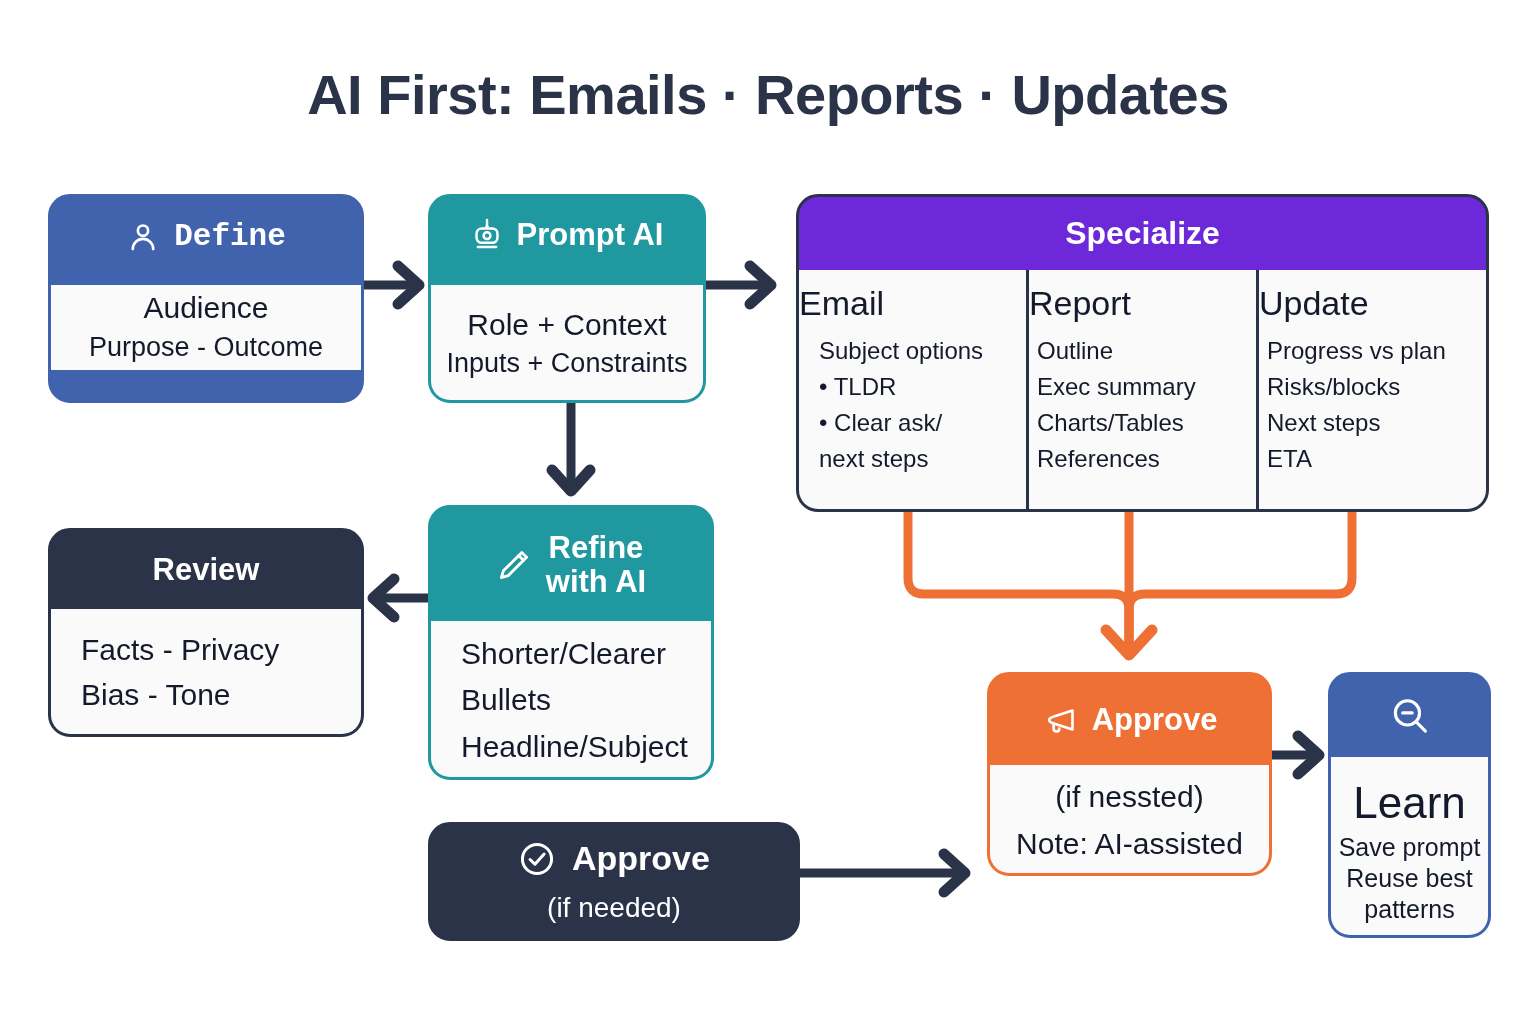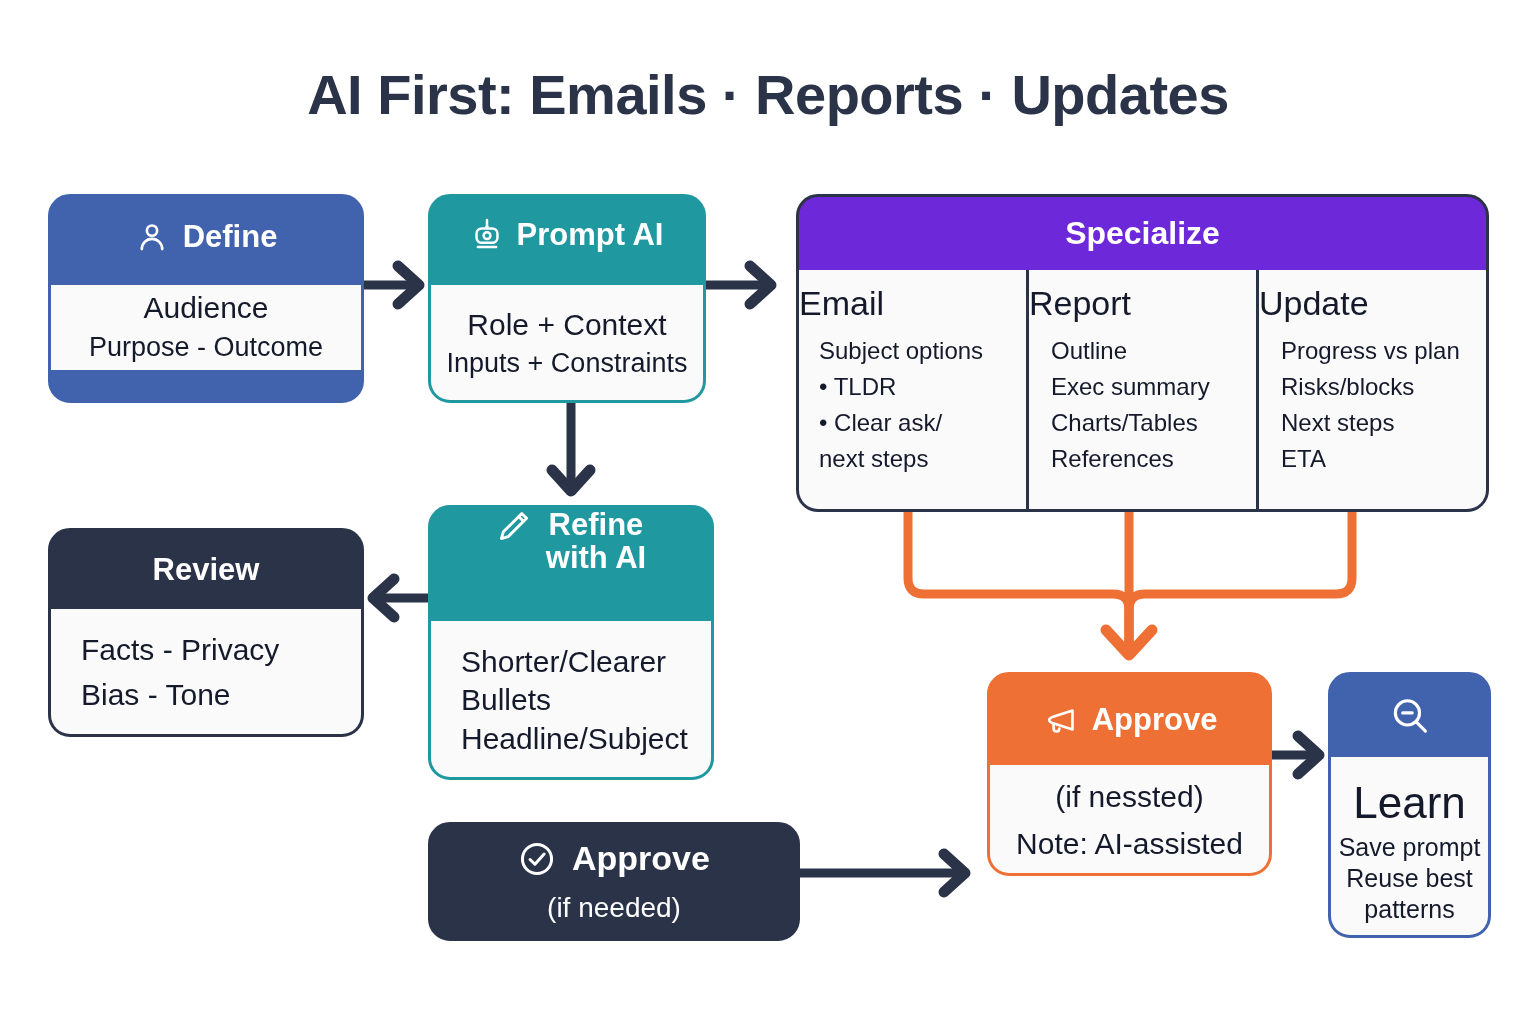--- a/index.html
+++ b/index.html
@@ -46,35 +46,35 @@
   .card .body .l1{font-size:30px;line-height:1.22;}
   .card .body .l2{font-size:27px;line-height:1.25;}
 
   .blue   {background:#4163ae;border:3px solid #4163ae;}
   .teal   {background:#1f98a0;border:3px solid #1f98a0;}
   .navy   {background:#2b3349;border:3px solid #2b3349;}
   .orange {background:#ef7034;border:3px solid #ef7034;}
 
   
   #define-card{left:48px;top:194px;width:316px;height:209px;}
-  #define-card .head{height:88px;padding-bottom:8px;}
+  #define-card .head{height:88px;padding-bottom:8px;font-family:Liberation Mono, monospace;}
   #define-card .body{height:85px;gap:4px;}
 
   #prompt-card{left:428px;top:194px;width:278px;height:209px;}
   #prompt-card .head{height:88px;padding-bottom:12px;}
   #prompt-card .body{height:118px;gap:4px;}
 
   #review-card{left:48px;top:528px;width:316px;height:209px;}
   #review-card .head{height:78px;}
   #review-card .body{height:128px;gap:8px;align-items:flex-start;padding-left:30px;}
   #review-card .body .l1{text-align:left;}
 
   #refine-card{left:428px;top:505px;width:286px;height:275px;}
-  #refine-card .head{height:113px;padding:0 12px;align-items:flex-start;}
-  #refine-card .body{height:159px;gap:2px;align-items:flex-start;padding-left:30px;}
+  #refine-card .head{height:113px;padding:0 12px;align-items:center;}
+  #refine-card .body{height:159px;gap:10px;align-items:flex-start;padding-left:30px;}
   #refine-card .body .l1{text-align:left;}
 
   #approve-dark{left:428px;top:822px;width:372px;height:119px;
     display:flex;flex-direction:column;align-items:center;justify-content:center;
     color:#fff;}
   #approve-dark .ad-row{display:flex;align-items:center;gap:16px;}
   #approve-dark .ad-title{font-size:34px;font-weight:bold;}
   #approve-dark .ad-sub{font-size:28px;margin-top:14px;}
 
   #approve-orange{left:987px;top:672px;width:285px;height:204px;}
@@ -100,21 +100,21 @@
   #specialize .sp-cols{
     display:flex;height:239px;background:#2b3349;gap:3px;
   }
   #specialize .sp-col{
     flex:1;background:#fafafa;
     display:flex;flex-direction:column;
     padding-top:14px;box-sizing:border-box;
   }
   #specialize .sp-col .ch{font-size:34px;color:#141a2b;margin-bottom:10px;}
   #specialize .sp-col .ci{font-size:24px;color:#141a2b;line-height:1.5;
-      align-self:flex-start;padding-left:22px;text-align:left;}
+      align-self:flex-start;padding-left:8px;text-align:left;}
   #specialize .sp-col.col-email .ci{padding-left:20px;}
 
   
   svg.conn{position:absolute;left:0;top:0;width:1536px;height:1024px;
            pointer-events:none;overflow:visible;}
   .icon svg{display:block;}
 </style>
 </head>
 <body>
 

